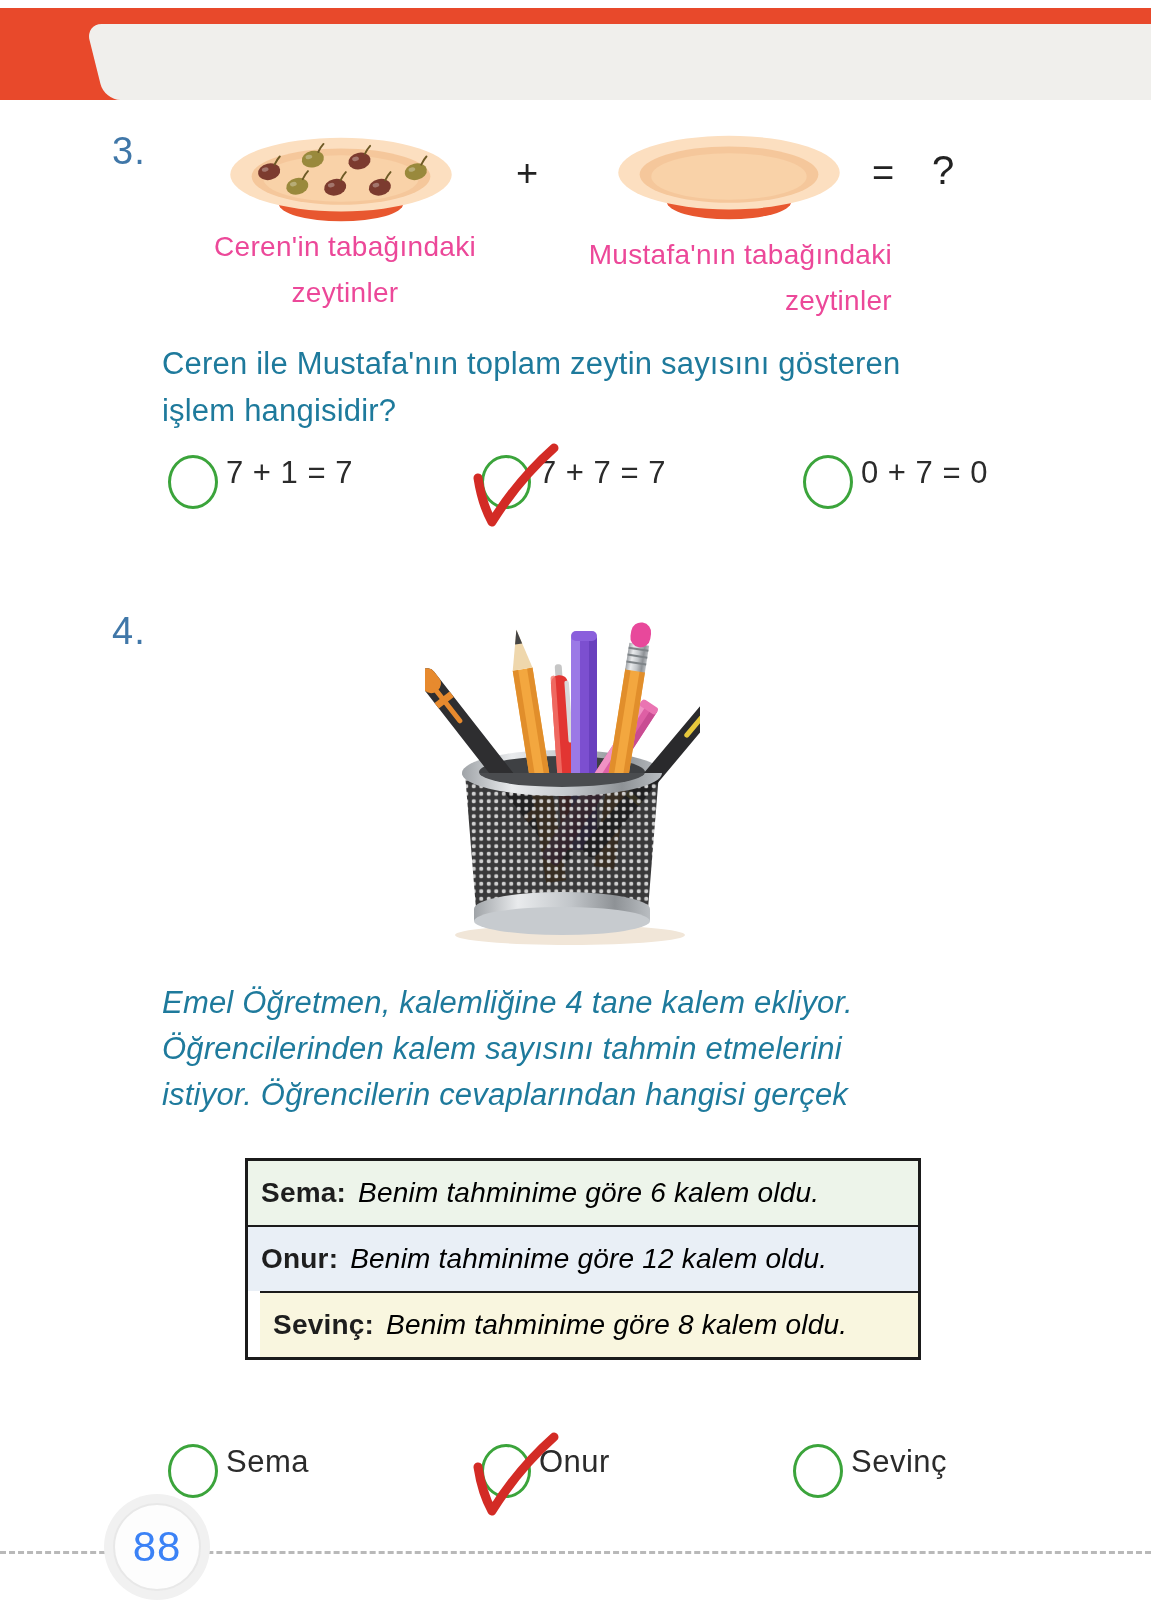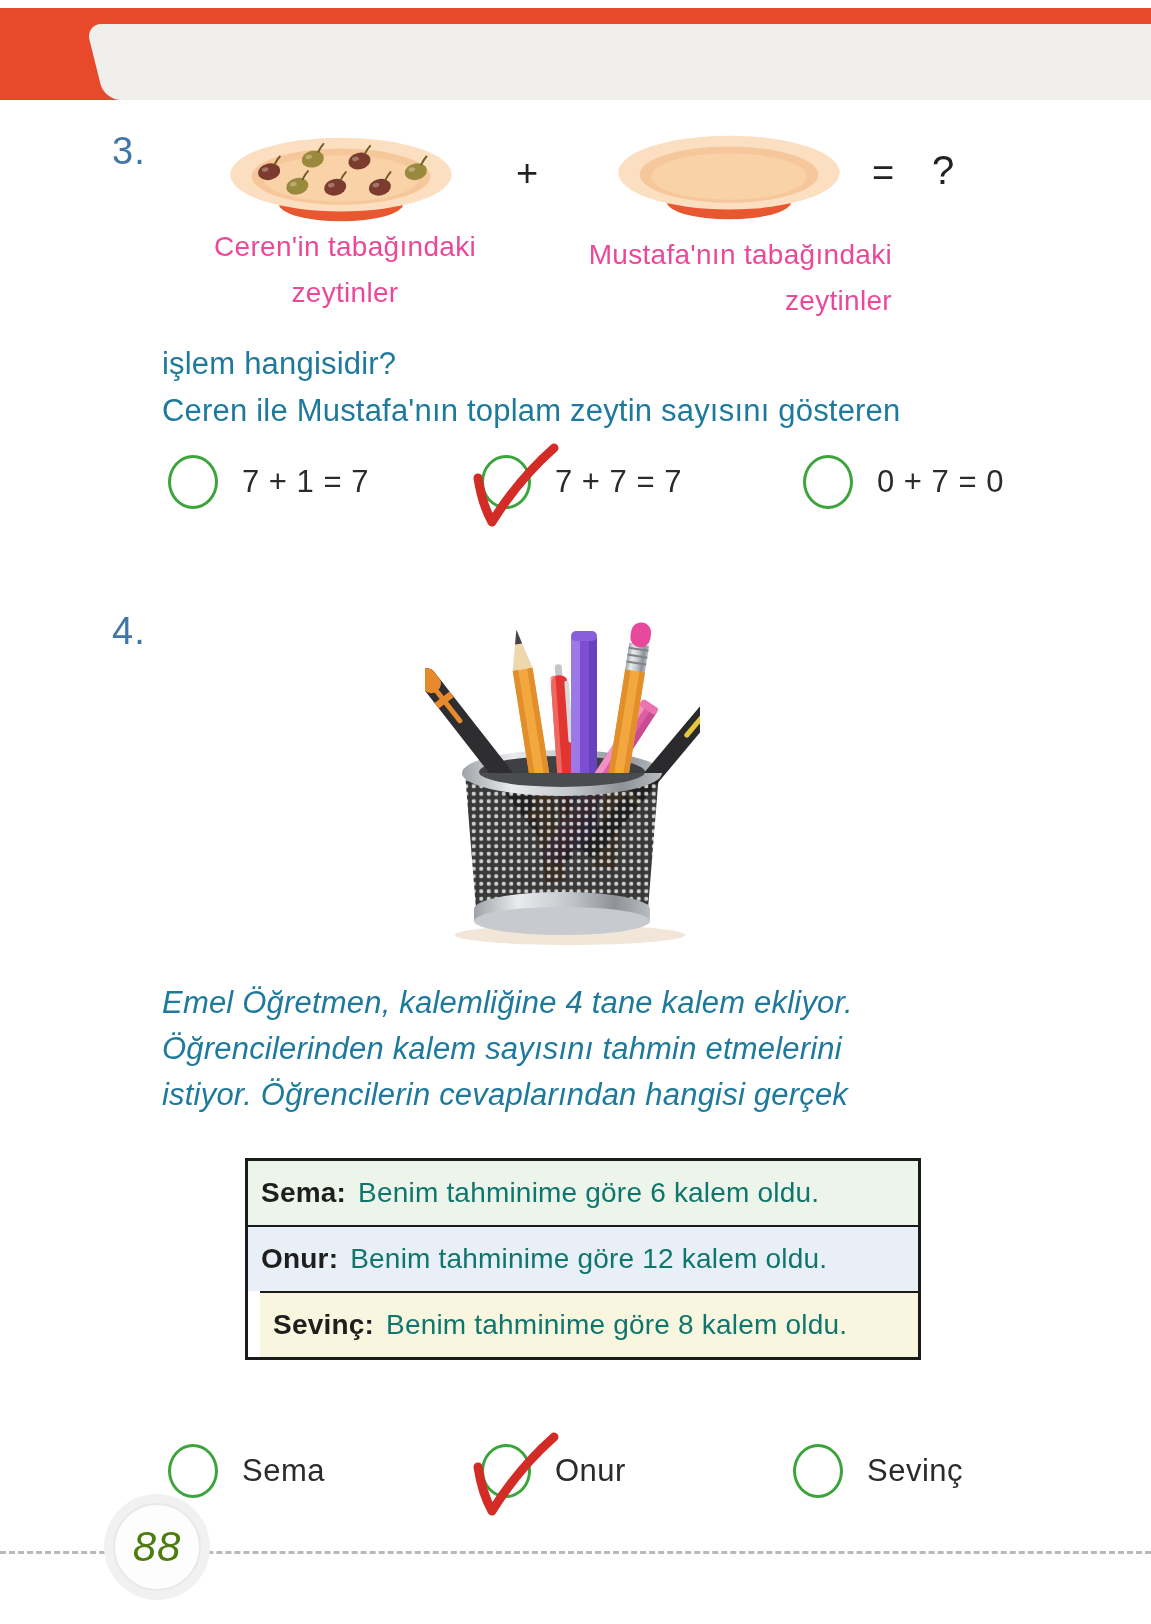--- a/index.html
+++ b/index.html
@@ -46,21 +46,21 @@
   #label-mustafa{left:572px;top:232px;text-align:right;}
   .prompt{
     position:absolute;left:162px;
     color:var(--teal,#1E7A9C);
     font-size:31px;line-height:47px;letter-spacing:.2px;font-weight:400;
   }
   #q3-prompt{top:340px;width:880px;}
   #q4-prompt{top:980px;width:850px;line-height:46px;font-style:italic;}
   
   .opt{
-    position:absolute;display:flex;align-items:center;gap:24px;
+    position:absolute;display:flex;align-items:flex-start;gap:8px;
   }
   .opt-circle{
     position:relative;flex:0 0 auto;
     width:44px;height:48px;border-radius:50%;
     border:3.5px solid var(--circle-green,#3BA43B);
     background:#fff;box-sizing:content-box;
   }
   .opt-label{font-size:31px;color:#2B2B2B;letter-spacing:.5px;white-space:nowrap;}
   .checkmark{
     position:absolute;left:-18px;top:-20px;width:96px;height:100px;
@@ -81,32 +81,32 @@
     position:absolute;left:245px;top:1158px;width:670px;
     border:3px solid var(--table-border,#1B1B1B);
     background:#fff;
   }
   .t-row{
     display:flex;align-items:center;height:64px;padding-left:13px;
     font-size:28px;letter-spacing:.2px;white-space:nowrap;
   }
   .t-row + .t-row{border-top:2.5px solid var(--table-border,#1B1B1B);}
   .t-name{font-weight:700;margin-right:12px;color:#1E1E1E;}
-  .t-text{font-weight:400;color:#0f766e;}
+  .t-text{font-weight:400;color:#000000;font-style:italic;}
   
   .page-divider{
     position:absolute;left:0;right:0;top:1551px;height:0;
     border-top:3px dashed var(--dash-gray,#B9B9B9);
   }
   .page-badge{
     position:absolute;left:113px;top:1503px;width:84px;height:84px;
     background:#fdfdfd;border:2px solid #e8e8e8;border-radius:50%;
     box-shadow:0 0 0 9px #f1f1f1;
     display:flex;align-items:center;justify-content:center;
-    font-size:42px;color:#4d7c0f;letter-spacing:1px;font-style:italic;
+    font-size:42px;color:#3b82f6;letter-spacing:1px;
   }
 </style>
 </head>
 <body>
 
 <div class="header-band">
   <div class="header-panel"></div>
 </div>
 
 <div class="q-number" id="q3-number">3.</div>
@@ -170,22 +170,22 @@
 <div class="plate-label" id="label-ceren">
   <div>Ceren'in tabağındaki</div>
   <div>zeytinler</div>
 </div>
 <div class="plate-label" id="label-mustafa">
   <div>Mustafa'nın tabağındaki</div>
   <div>zeytinler</div>
 </div>
 
 <div class="prompt" id="q3-prompt">
+  <div>Ceren ile Mustafa'nın toplam zeytin sayısını gösteren</div>
   <div>işlem hangisidir?</div>
-  <div>Ceren ile Mustafa'nın toplam zeytin sayısını gösteren</div>
 </div>
 
 <div class="opt" id="q3-opt-1">
   <span class="opt-circle">
     
   </span>
   <span class="opt-label">7 + 1 = 7</span>
 </div>
 <div class="opt" id="q3-opt-2">
   <span class="opt-circle">

